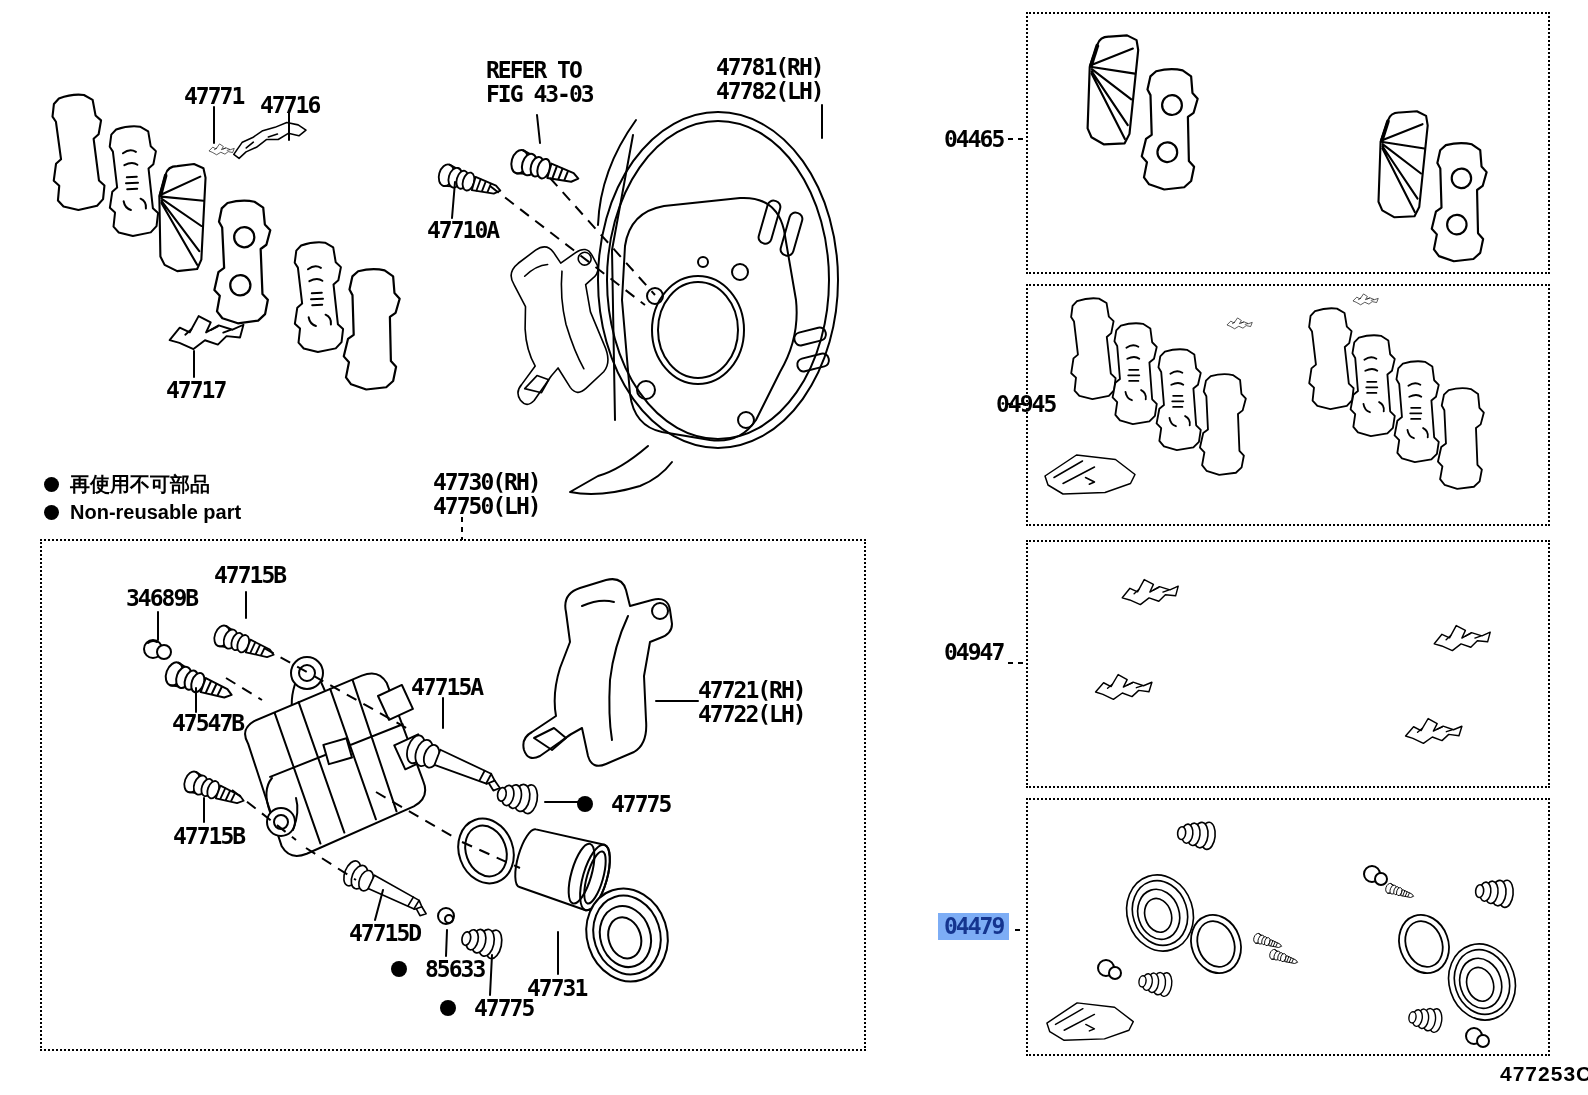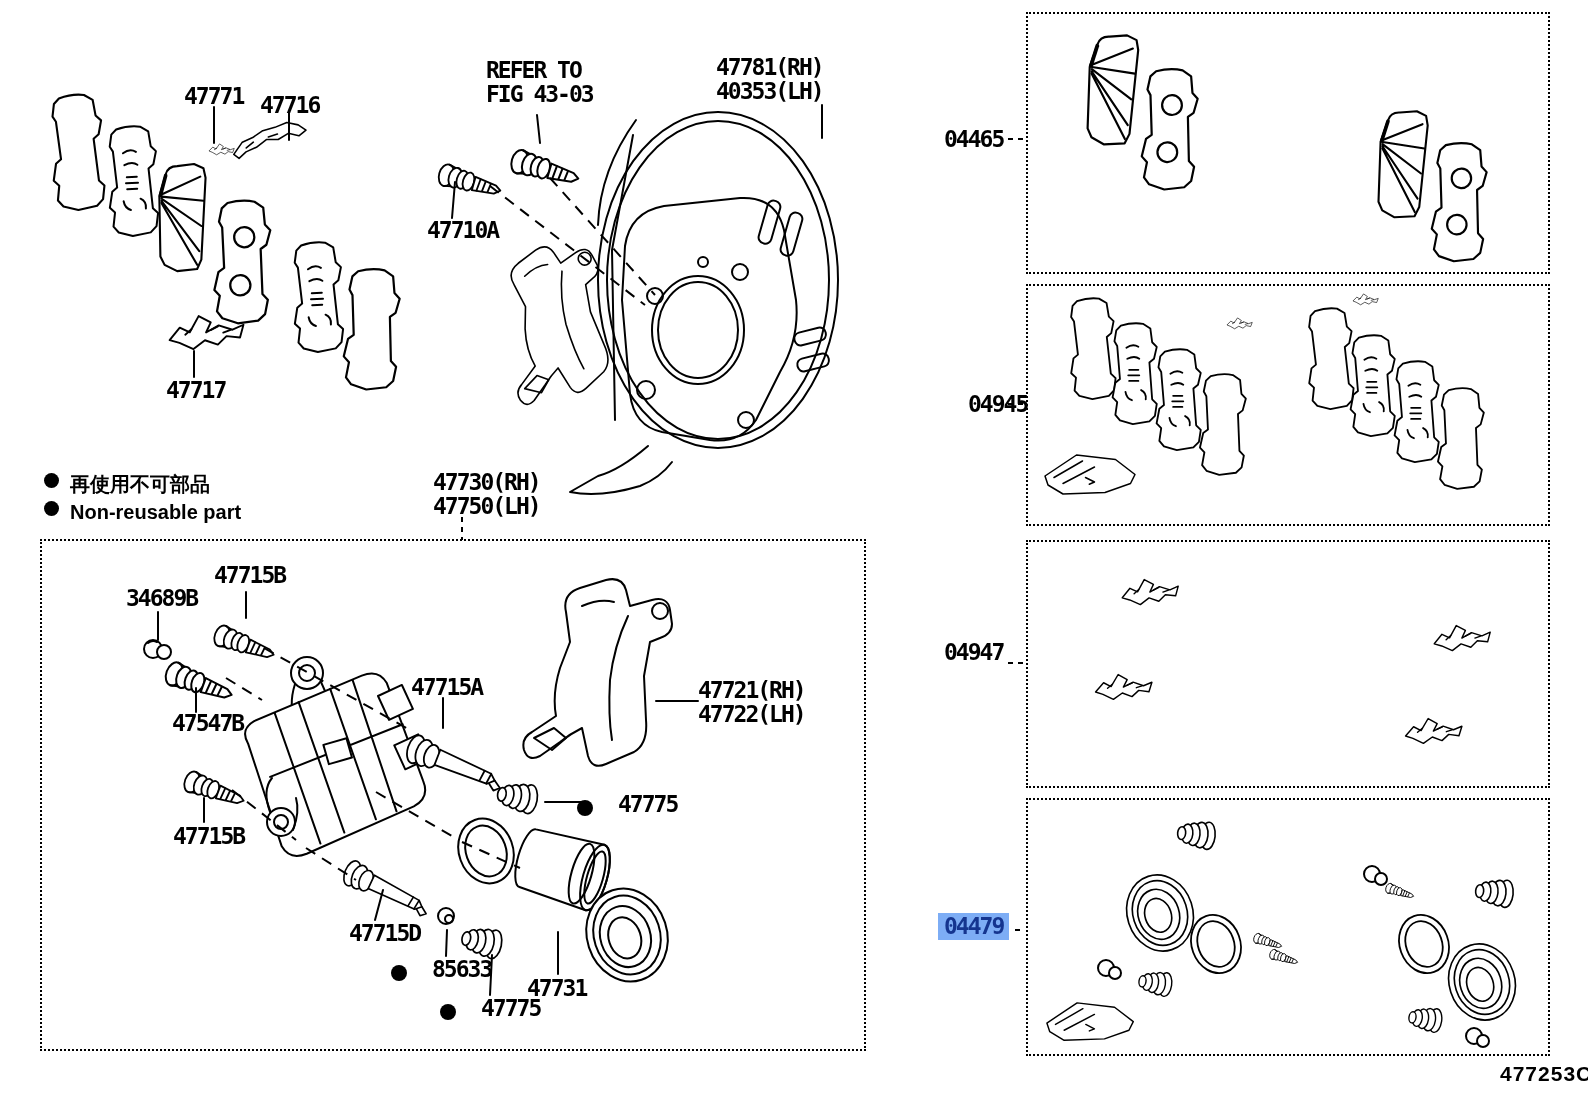--- a/index.html
+++ b/index.html
@@ -8,26 +8,26 @@
           --hl-bg:#7dadf5; --hl-fg:#15358f;}
   svg.art{position:absolute;left:0;top:0;}
   .ln{fill:none;stroke:#000;stroke-width:2;stroke-linecap:round;stroke-linejoin:round;}
   .lnt{fill:none;stroke:#000;stroke-width:3.5;stroke-linecap:round;}
   .fw{fill:#fff;stroke:#000;stroke-width:2;stroke-linejoin:round;}
   .dsh{fill:none;stroke:#000;stroke-width:2;stroke-dasharray:11 8;}
   .dsh2{fill:none;stroke:#000;stroke-width:2;stroke-dasharray:5 5;}
   .pn{position:absolute;font:bold 23px/24px "DejaVu Sans Mono",monospace;letter-spacing:-2px;
       color:#000;white-space:nowrap;}
   .pn span{display:block;}
-  .dotlab{position:absolute;display:flex;align-items:flex-end;gap:25px;}
+  .dotlab{position:absolute;display:flex;align-items:center;gap:18px;}
   .dot{width:16px;height:16px;border-radius:50%;background:#000;flex:0 0 auto;}
   .dot.sm{width:15px;height:15px;}
   .box{position:absolute;border:2px dotted #000;background:transparent;}
   .hl{background:var(--hl-bg);color:var(--hl-fg);padding:1px 6px 2px 6px;}
-  .legendrow{position:absolute;display:flex;gap:11px;color:#000;}
+  .legendrow{position:absolute;display:flex;align-items:center;gap:11px;color:#000;}
   .legendrow .txt{font:600 20px/22px "Liberation Sans","DejaVu Sans",sans-serif;letter-spacing:0;}
   .code{position:absolute;font:bold 21px "Liberation Sans",sans-serif;letter-spacing:1px;color:#000;}
 </style>
 </head>
 <body>
 
 <div id="canvas">
 
   <svg class="art" width="1588" height="1095" viewBox="0 0 1588 1095">
     <defs>
@@ -262,21 +262,21 @@
 
   <div class="pn" style="left:486px;top:58px">
     <span>REFER TO</span>
     <span>FIG 43-03</span>
   </div>
 
   <div class="pn" style="left:427px;top:218px">47710A</div>
 
   <div class="pn" style="left:716px;top:55px">
     <span>47781(RH)</span>
-    <span>40353(LH)</span>
+    <span>47782(LH)</span>
   </div>
 
   <div class="legendrow" style="left:44px;top:473px">
     <span class="dot sm"></span>
     <span class="txt">再使用不可部品</span>
   </div>
   <div class="legendrow" style="left:44px;top:501px">
     <span class="dot sm"></span>
     <span class="txt">Non-reusable part</span>
   </div>
@@ -310,19 +310,19 @@
   </div>
 
   <div class="dotlab" style="left:440px;top:996px">
     <span class="dot"></span>
     <span class="pn" style="position:static">47775</span>
   </div>
 
   <div class="pn" style="left:527px;top:976px">47731</div>
 
   <div class="pn" style="left:944px;top:127px">04465</div>
-  <div class="pn" style="left:968px;top:392px">04945</div>
+  <div class="pn" style="left:996px;top:392px">04945</div>
   <div class="pn" style="left:944px;top:640px">04947</div>
   <div class="pn hl" style="left:938px;top:913px">04479</div>
 
   <div class="code" style="left:1500px;top:1062px">477253C</div>
 
 </div>
 
 </body></html>

